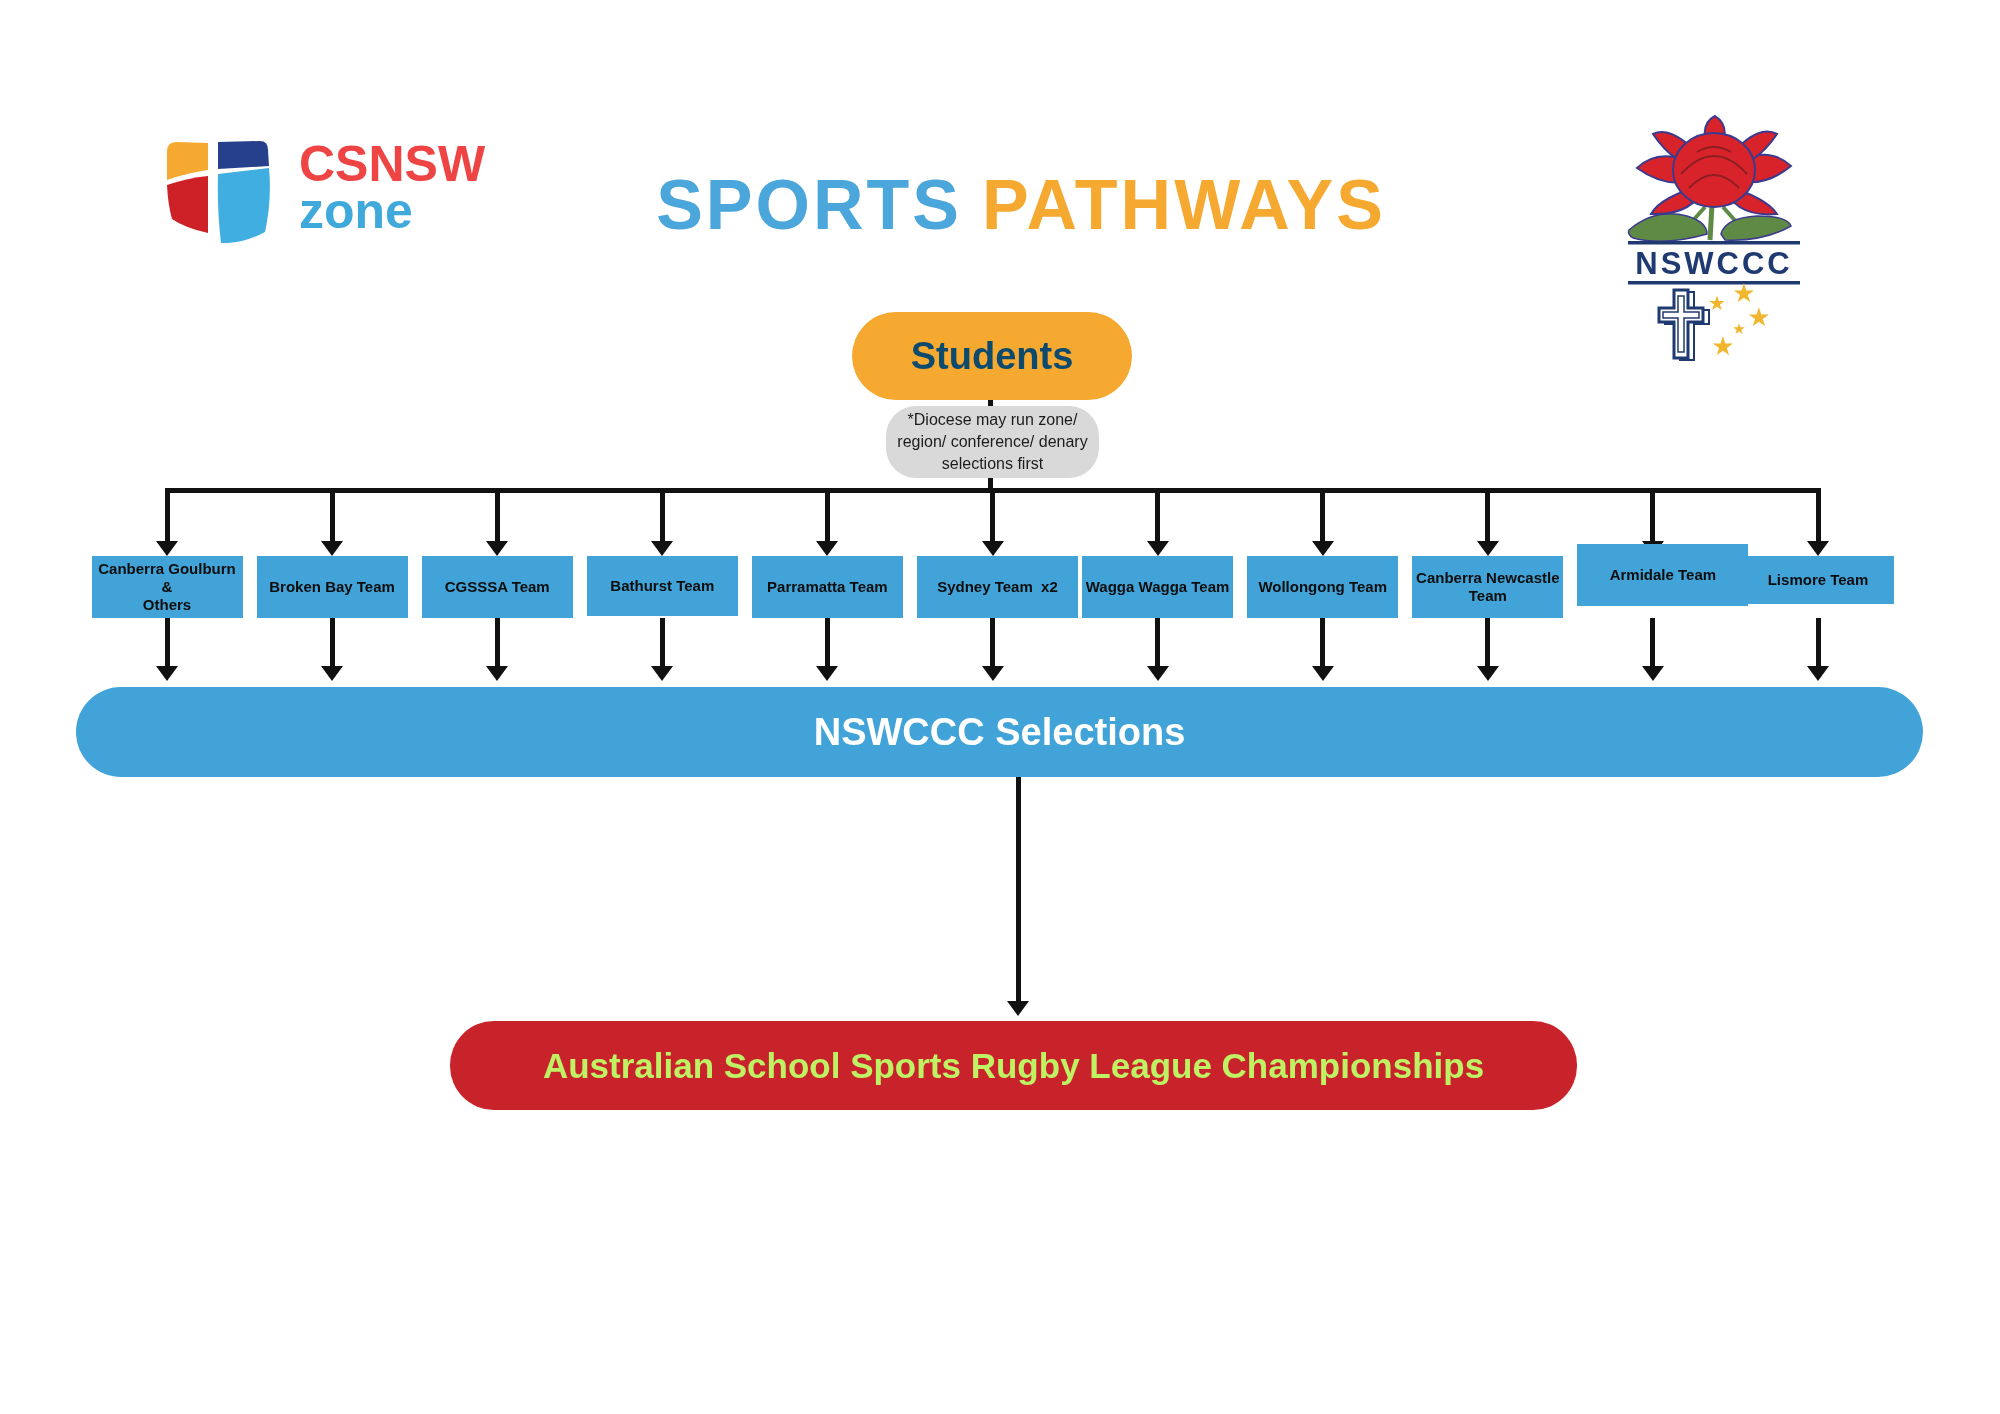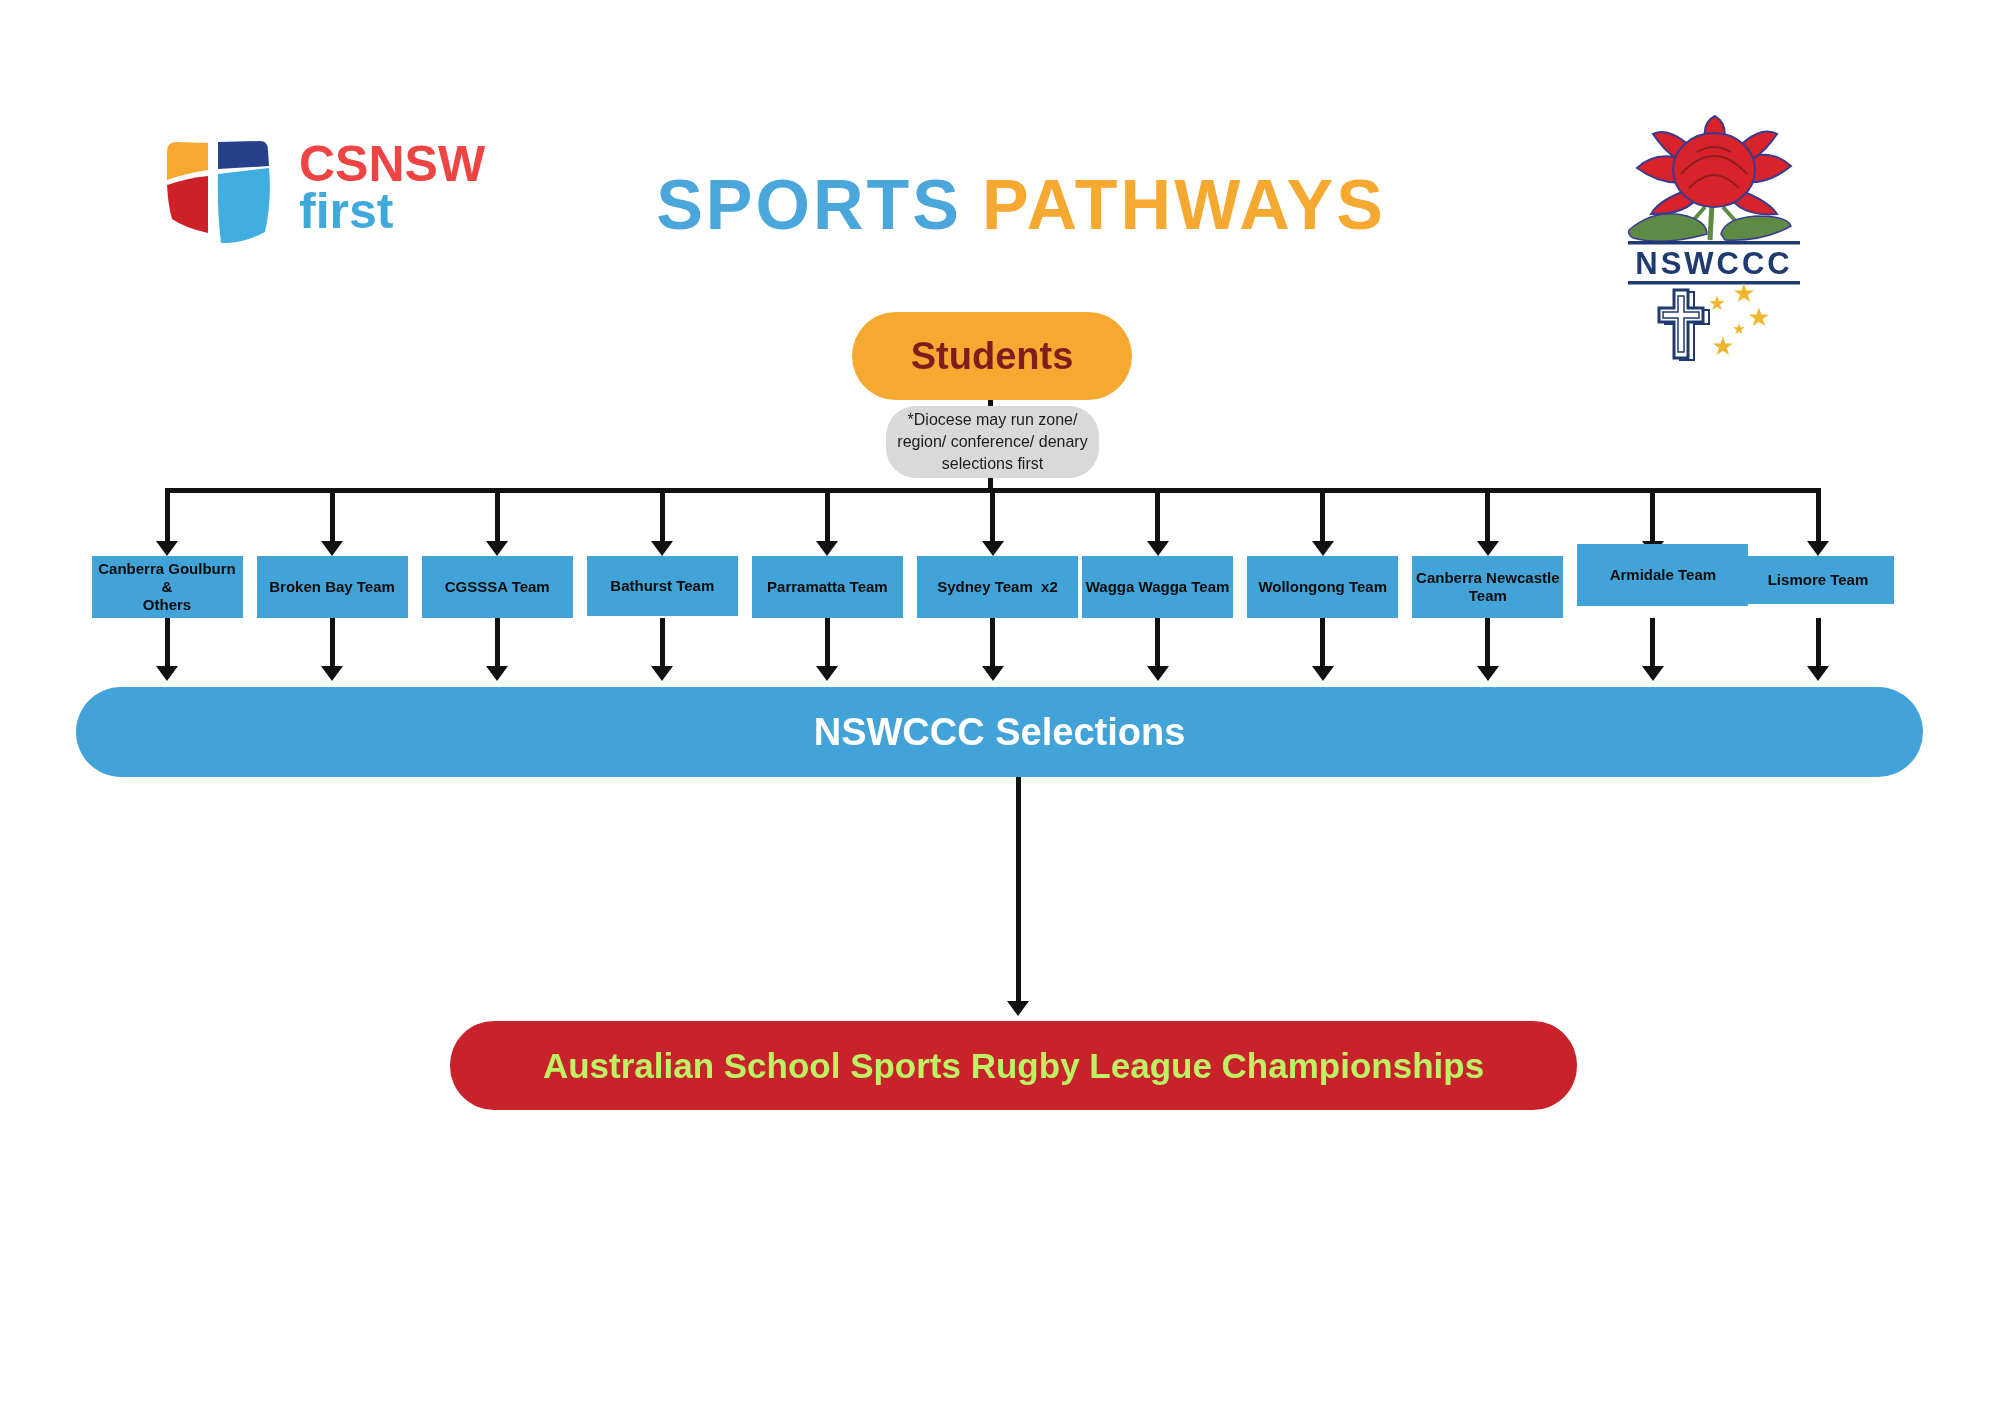--- a/index.html
+++ b/index.html
@@ -18,21 +18,21 @@
   .wordmark{left:299px;top:141px;font-weight:700;font-size:50px;line-height:47px;letter-spacing:0px;}
   .wordmark .w1{color:#ef4444;display:block;}
   .wordmark .w2{color:var(--wordmark-blue);display:block;}
   .page-title{left:471px;top:168px;width:1100px;text-align:center;font-weight:700;
     font-size:70px;line-height:74px;letter-spacing:3px;white-space:nowrap;}
   .page-title .t1{color:var(--title-blue);margin-right:20px;}
   .page-title .t2{color:var(--orange);margin-top:44px;}
   
   .pill{display:flex;align-items:center;justify-content:center;text-align:center;box-sizing:border-box;}
   .students{left:852px;top:312px;width:280px;height:88px;border-radius:44px;background:var(--orange);
-    font-size:38px;font-weight:700;color:#7f1d1d;z-index:3;}
+    font-size:38px;font-weight:700;color:#0c4a6e;z-index:3;}
   .note{left:886px;top:406px;width:213px;height:72px;border-radius:30px;background:var(--note-gray);
     font-size:16px;line-height:1.38;color:#1c1c1c;z-index:2;padding:0 10px;}
   .team{background:var(--blue);color:#0d0d0d;font-weight:700;font-size:15px;line-height:1.2;
     white-space:pre-wrap;z-index:2;}
   .selections{left:76px;top:687px;width:1847px;height:90px;border-radius:45px;background:var(--blue);
     color:#fff;font-size:38px;font-weight:700;z-index:2;}
   .championship{left:450px;top:1021px;width:1127px;height:89px;border-radius:44px;background:var(--red);
     color:#bef264;font-size:35px;font-weight:700;z-index:2;}
   
   .hline{background:var(--ink);z-index:1;}
@@ -47,21 +47,21 @@
 
   <svg class="abs" style="left:163px;top:140px;" width="110" height="103" viewBox="0 0 110 103">
     <path d="M13,2 Q4,2 4,12 L4,40 Q24,33 45,30 L45,3 Z" fill="var(--orange)"></path>
     <path d="M55,2 L97,1 Q105,1 105,10 L106,26 L55,29 Z" fill="var(--logo-navy)"></path>
     <path d="M4,45 Q25,38 45,36 L45,93 Q22,88 9,79 Q5,65 4,45 Z" fill="var(--logo-red)"></path>
     <path d="M55,34 L106,28 Q109,60 102,92 Q80,104 58,103 Q54,70 55,34 Z" fill="var(--logo-lightblue)"></path>
   </svg>
 
   <div class="abs wordmark">
     <span class="w1">CSNSW</span>
-    <span class="w2">first</span>
+    <span class="w2">zone</span>
   </div>
 
   <div class="abs page-title">
     <span class="t1">SPORTS</span><span class="t2">PATHWAYS</span>
   </div>
 
   <svg class="abs" style="left:1595px;top:112px;" width="225" height="255" viewBox="0 0 225 255">
 
     <g>
       <path d="M117,92 L115,128" stroke="var(--leaf)" stroke-width="5" fill="none"></path>

